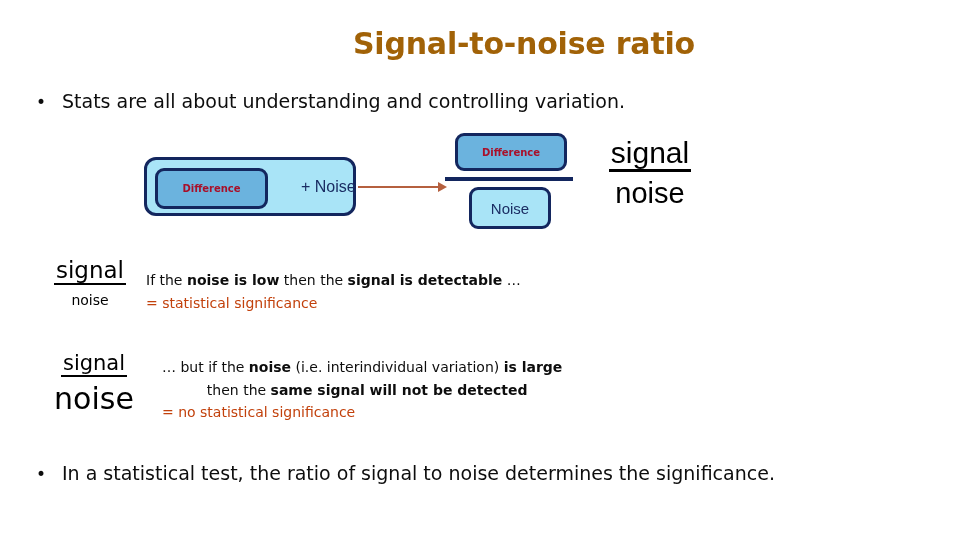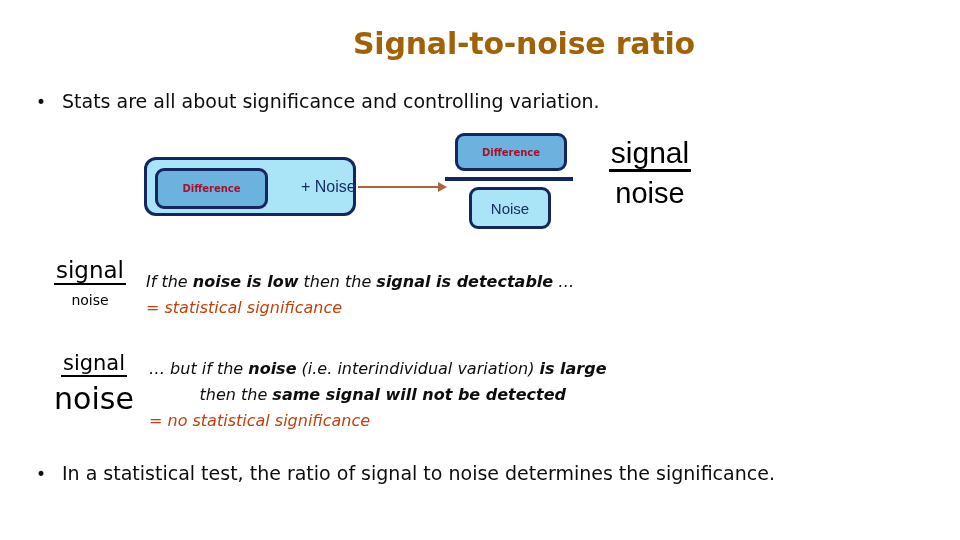--- a/index.html
+++ b/index.html
@@ -263,49 +263,48 @@
   #expl-2 {
     left: 42px;
     top: 352px;
   }
   #expl-2 .frac-text {
     width: 104px;
   }
   #expl-2 .frac-text .num { font-size: 21px; }
   #expl-2 .frac-text .den { font-size: 30px; margin-top: 6px; }
   #expl-2 .lines {
-    margin-left: 3px;
+    margin-left: 16px;
     padding-top: 4px;
   }
 
   .lines {
     font-family: "DejaVu Sans", sans-serif;
-    font-size: 16px;
+    font-size: 14px;
     color: #0d0d0d;
     line-height: 1.62;
     white-space: nowrap;
-    font-style: italic;
   }
   .lines b { font-weight: bold; }
   .sig-purple {
     color: #c2410c;
   }
   .indent-1 { padding-left: 10px; display: block; text-align: center; }
   .indent-0 { display: block; }
 </style>
 </head>
 <body>
 
 <div class="slide">
 
   <div class="slide-title">Signal-to-noise ratio</div>
 
   <div class="bullet-row" id="bullet-top">
     <span class="bullet-dot">•</span>
-    <span class="bullet-text">Stats are all about significance and controlling variation.</span>
+    <span class="bullet-text">Stats are all about understanding and controlling variation.</span>
   </div>
 
   <div class="diagram">
 
     <div class="outer-box">
       <div class="inner-box">
         <span class="lbl-difference">Difference</span>
       </div>
       <span class="lbl-plus-noise">+ Noise</span>
     </div>

